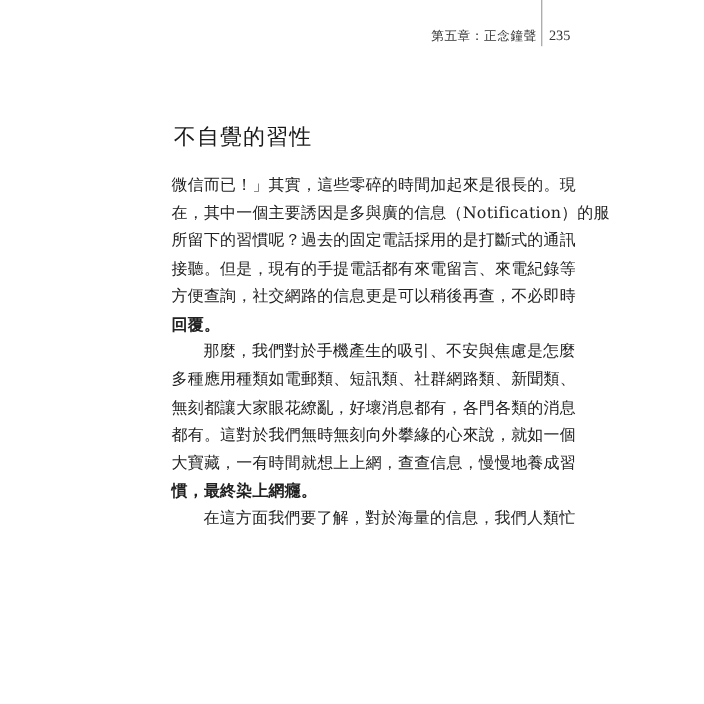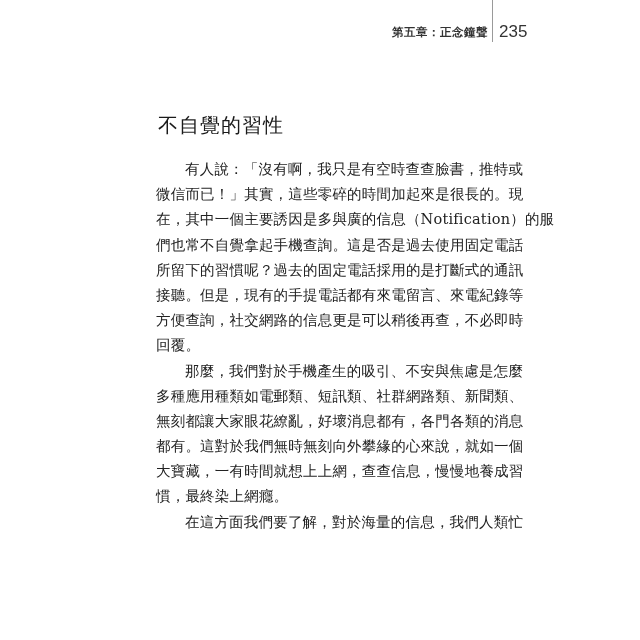--- a/index.html
+++ b/index.html
@@ -30,28 +30,27 @@
     .running-head {
       position: absolute;
       top: 24px;
       right: 152px;
       font-family: "DejaVu Sans", sans-serif;
       font-size: 11.5px;
       color: #333;
       letter-spacing: 0.5px;
       white-space: nowrap;
       line-height: 16px;
-      font-weight: bold;
     }
     .page-number {
       position: absolute;
       top: 24px;
       left: 499px;
-      font-family: Liberation Sans, sans-serif;
-      font-size: 17px;
+      font-family: Liberation Serif, serif;
+      font-size: 13px;
       color: #333;
       line-height: 16px;
     }
     .section-title {
       position: absolute;
       left: 158px;
       top: 113px;
       font-family: Liberation Sans, sans-serif;
       font-size: 20px;
       color: #1a1a1a;
@@ -74,38 +73,37 @@
       white-space: nowrap;
       text-align: justify;
       text-align-last: justify;
       letter-spacing: 0.2px;
     }
     .line.indent {
       padding-left: 29px;
     }
     .line.last {
       text-align-last: left;
+      font-weight: bold;
     }
   </style>
 </head>
 <body>
 
 <div class="page">
 
   <div class="header-divider"></div>
   <div class="running-head">第五章：正念鐘聲</div>
   <div class="page-number">235</div>
 
   <div class="section-title">不自覺的習性</div>
 
   <div class="body-text">
-    <div class="line indent">有人說：「沒有啊，我只是有空時查查臉書，推特或</div>
     <div class="line">微信而已！」其實，這些零碎的時間加起來是很長的。現</div>
     <div class="line">在，其中一個主要誘因是多與廣的信息（Notification）的服</div>
-    <div class="line">們也常不自覺拿起手機查詢。這是否是過去使用固定電話</div>
     <div class="line">所留下的習慣呢？過去的固定電話採用的是打斷式的通訊</div>
     <div class="line">接聽。但是，現有的手提電話都有來電留言、來電紀錄等</div>
     <div class="line">方便查詢，社交網路的信息更是可以稍後再查，不必即時</div>
     <div class="line last">回覆。</div>
     <div class="line indent">那麼，我們對於手機產生的吸引、不安與焦慮是怎麼</div>
     <div class="line">多種應用種類如電郵類、短訊類、社群網路類、新聞類、</div>
     <div class="line">無刻都讓大家眼花繚亂，好壞消息都有，各門各類的消息</div>
     <div class="line">都有。這對於我們無時無刻向外攀緣的心來說，就如一個</div>
     <div class="line">大寶藏，一有時間就想上上網，查查信息，慢慢地養成習</div>
     <div class="line last">慣，最終染上網癮。</div>

